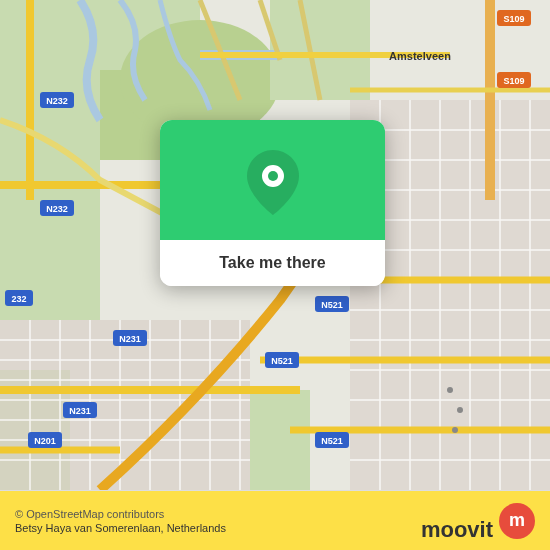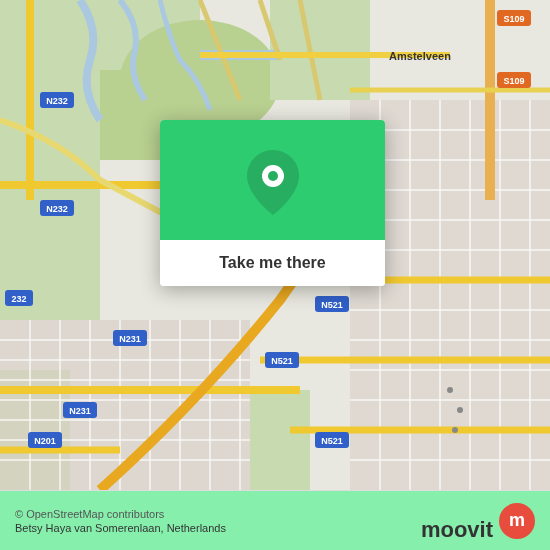--- a/index.html
+++ b/index.html
@@ -26,21 +26,21 @@
       height: 100%;
     }
 
     
     #popup {
       position: absolute;
       top: 120px;
       left: 160px;
       width: 225px;
       background: white;
-      border-radius: 4px;
+      border-radius: 12px;
       box-shadow: 0 4px 20px rgba(0,0,0,0.3);
       display: flex;
       flex-direction: column;
       overflow: hidden;
     }
 
     #popup-top {
       background: #2ecc71;
       width: 100%;
       display: flex;
@@ -59,21 +59,21 @@
       width: 100%;
       background: white;
       border: none;
       outline: none;
     }
 
     
     #bottom-bar {
       width: 550px;
       height: 60px;
-      background: #86efac;
+      background: #fde047;
       border-top: 1px solid #ddd;
       display: flex;
       align-items: center;
       padding: 0 15px;
       position: absolute;
       bottom: 0;
       left: 0;
     }
 
     #attribution {

